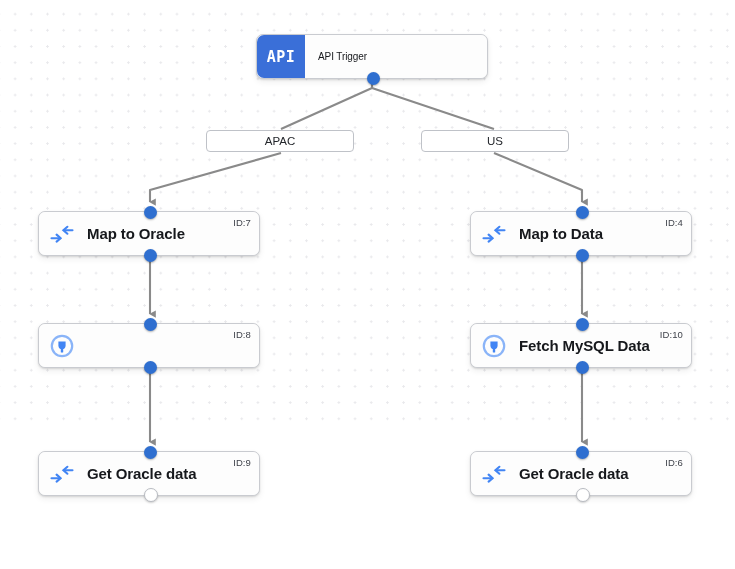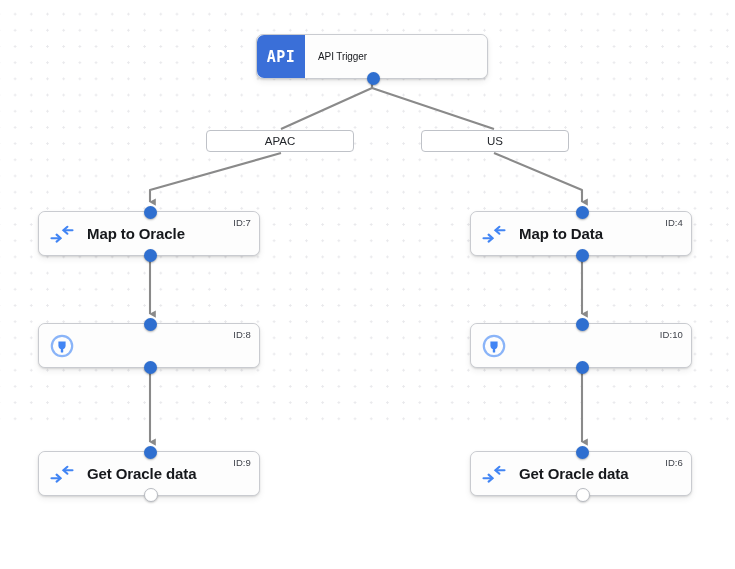--- a/index.html
+++ b/index.html
@@ -242,20 +242,21 @@
 
   <div class="node proc" id="node-fetch-mysql">
     <div class="node-inner">
       <div class="icon-wrap">
         <svg class="ico" width="24" height="24" viewBox="0 0 24 24">
           <circle cx="12" cy="12" r="10.2" fill="none" stroke="#8ab4f8" stroke-width="2.2"></circle>
           <path d="M8.4,7.4 L8.4,11.4 A3.6,3.6 0 0 0 15.6,11.4 L15.6,7.4" fill="#4285f4"></path>
           <rect x="10.8" y="14.2" width="2.4" height="4.4" rx="0.6" fill="#4285f4"></rect>
         </svg>
       </div>
+      <div class="node-label">Fetch MySQL Data</div>
     </div>
     <div class="id-badge">ID:10</div>
     <div class="port top" style="left:105px;"></div>
     <div class="port bot" style="left:105px;"></div>
   </div>
 
   <div class="node proc" id="node-get-mysql">
     <div class="node-inner">
       <div class="icon-wrap">
         <svg class="ico" width="24" height="18" viewBox="0 0 24 18">

